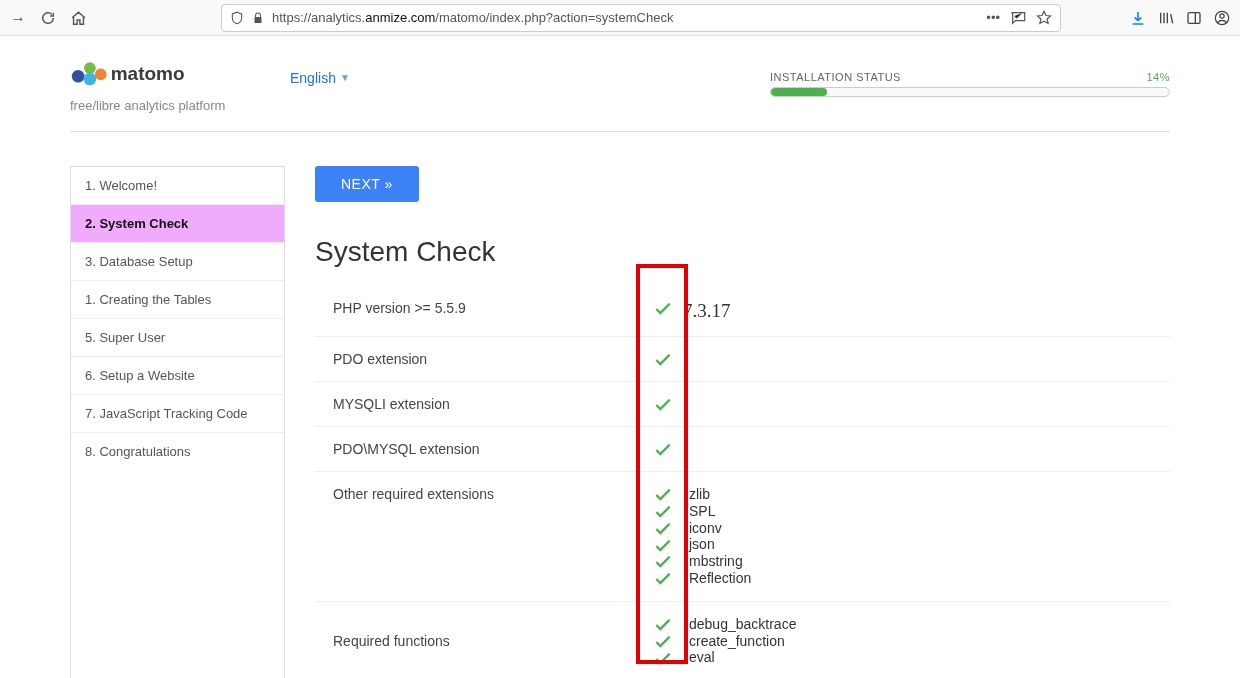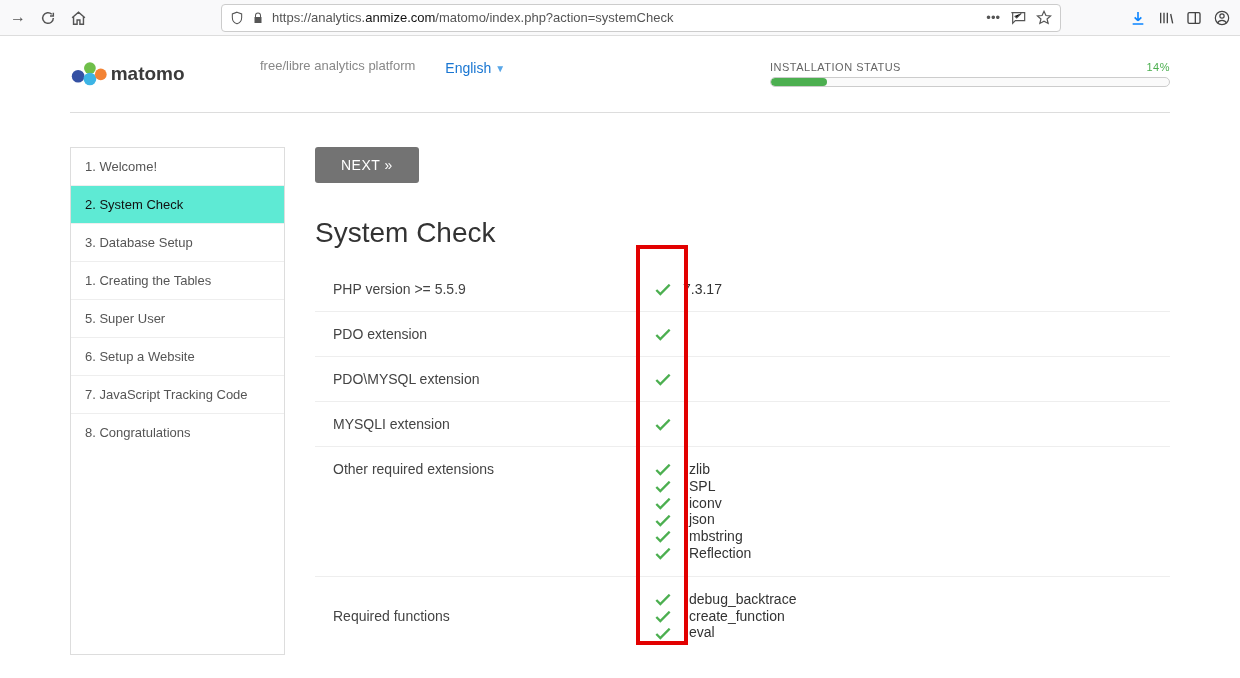--- a/index.html
+++ b/index.html
@@ -12,49 +12,49 @@
 .urlwrap { flex: 0 0 auto; width: 840px; margin-left: 120px; height: 28px; border: 1px solid #ccc; border-radius: 4px; background: #fff; display: flex; align-items: center; padding: 0 8px; gap: 8px; font-size: 13px; color: #555; }
 .urltext { overflow: hidden; white-space: nowrap; flex: 1; }
 .urltext .bold { color: #111; font-weight: 500; }
 .urlright { display: flex; align-items: center; gap: 10px; color: #555; }
 .toolbar-right { margin-left: auto; display: flex; align-items: center; gap: 12px; color: #444; }
 .dl-icon { color: #0a84ff; }
 
 
 .page { width: 1100px; margin: 0 auto; }
 .header-row { display: flex; align-items: center; padding-top: 18px; }
-.logo-block { display: flex; }
+.logo-block { display: flex; flex-direction: column; }
 .logo-svg { width: 190px; height: 40px; }
 .tagline { font-size: 13px; color: #888; margin-top: 4px; }
 .lang-sel { color: #1976d2; font-size: 14px; margin-left: 30px; margin-top: -12px; display: inline-flex; align-items: center; gap: 4px; cursor: pointer; }
 .lang-sel .chev { font-size: 10px; color: #59a7e8; }
 .status-block { margin-left: auto; width: 400px; }
 .status-row { display: flex; justify-content: space-between; font-size: 11px; color: #666; letter-spacing: .5px; align-items: flex-end; }
 .status-pct { color: #4caf50; }
 .progress-outer { height: 10px; border: 1px solid #ccc; border-radius: 6px; margin-top: 4px; background: #fafafa; overflow: hidden; }
 .progress-inner { height: 100%; width: 14%; background: #4caf50; border-radius: 6px; }
 
 hr.hdr { border: none; border-top: 1px solid #ddd; margin: 18px 0 34px; }
 
 .content-row { display: flex; gap: 30px; }
 .sidebar { width: 215px; border: 1px solid #ddd; }
 .sidebar-item { padding: 11px 14px; border-bottom: 1px solid #eee; font-size: 13px; color: #555; cursor: pointer; }
 .sidebar-item:last-child { border-bottom: none; }
-.sidebar-item.active { background: #5eead4; color: #111; font-weight: 400; }
+.sidebar-item.active { background: #f0abfc; color: #111; font-weight: 700; }
 
 .main { flex: 1; position: relative; }
-.next-btn { background: #737373; color: #fff; border: none; border-radius: 3px; padding: 10px 26px; font-size: 14px; letter-spacing: .5px; cursor: pointer; }
+.next-btn { background: #3b82f6; color: #fff; border: none; border-radius: 3px; padding: 10px 26px; font-size: 14px; letter-spacing: .5px; cursor: pointer; }
 .page-title { font-size: 28px; font-weight: 400; color: #333; margin-top: 34px; }
 
 .check-table { margin-top: 18px; }
 .check-row { display: flex; align-items: flex-start; padding: 14px 0 14px 18px; border-bottom: 1px solid #eee; }
 .check-row:last-of-type { border-bottom: none; align-items: center; }
 .ck-label { width: 310px; font-size: 14px; color: #444; }
 .ck-mid { width: 40px; text-align: center; }
-.ck-val { font-size: 14px; color: #333; }
+.ck-val { font-size: 19px; color: #333; font-family: Liberation Serif, serif; }
 .ck-list { display: flex; flex-direction: column; gap: 0; }
 .ck-line { display: flex; align-items: center; gap: 6px; line-height: 1.2; }
 .check-mark { color: #4caf50; font-size: 14px; font-weight: bold; }
 .svg-check { width: 16px; height: 12px; }
 
 .red-box { position: absolute; top: 98px; left: 321px; width: 52px; height: 400px; border: 4px solid #e20000; pointer-events: none; }
 
 
 svg { display: inline-block; vertical-align: middle; }
 </style>
@@ -185,28 +185,28 @@
           <div class="ck-val">7.3.17</div>
         </div>
         <div class="check-row">
           <div class="ck-label">PDO extension</div>
           <div class="ck-mid"><span class="check-mark"><svg class="svg-check" viewBox="0 0 24 18">
                   <path fill="none" stroke="#4caf50" stroke-width="3.5" d="M2 9l6 6L22 1"></path>
                 </svg></span></div>
           <div class="ck-val"></div>
         </div>
         <div class="check-row">
+          <div class="ck-label">MYSQLI extension</div>
+          <div class="ck-mid"><span class="check-mark"><svg class="svg-check" viewBox="0 0 24 18">
+                  <path fill="none" stroke="#4caf50" stroke-width="3.5" d="M2 9l6 6L22 1"></path>
+                </svg></span></div>
+          <div class="ck-val"></div>
+        </div>
+        <div class="check-row">
           <div class="ck-label">PDO\MYSQL extension</div>
-          <div class="ck-mid"><span class="check-mark"><svg class="svg-check" viewBox="0 0 24 18">
-                  <path fill="none" stroke="#4caf50" stroke-width="3.5" d="M2 9l6 6L22 1"></path>
-                </svg></span></div>
-          <div class="ck-val"></div>
-        </div>
-        <div class="check-row">
-          <div class="ck-label">MYSQLI extension</div>
           <div class="ck-mid"><span class="check-mark"><svg class="svg-check" viewBox="0 0 24 18">
                   <path fill="none" stroke="#4caf50" stroke-width="3.5" d="M2 9l6 6L22 1"></path>
                 </svg></span></div>
           <div class="ck-val"></div>
         </div>
 
         <div class="check-row">
           <div class="ck-label">Other required extensions</div>
           <div class="ck-mid"></div>
           <div class="ck-list">

